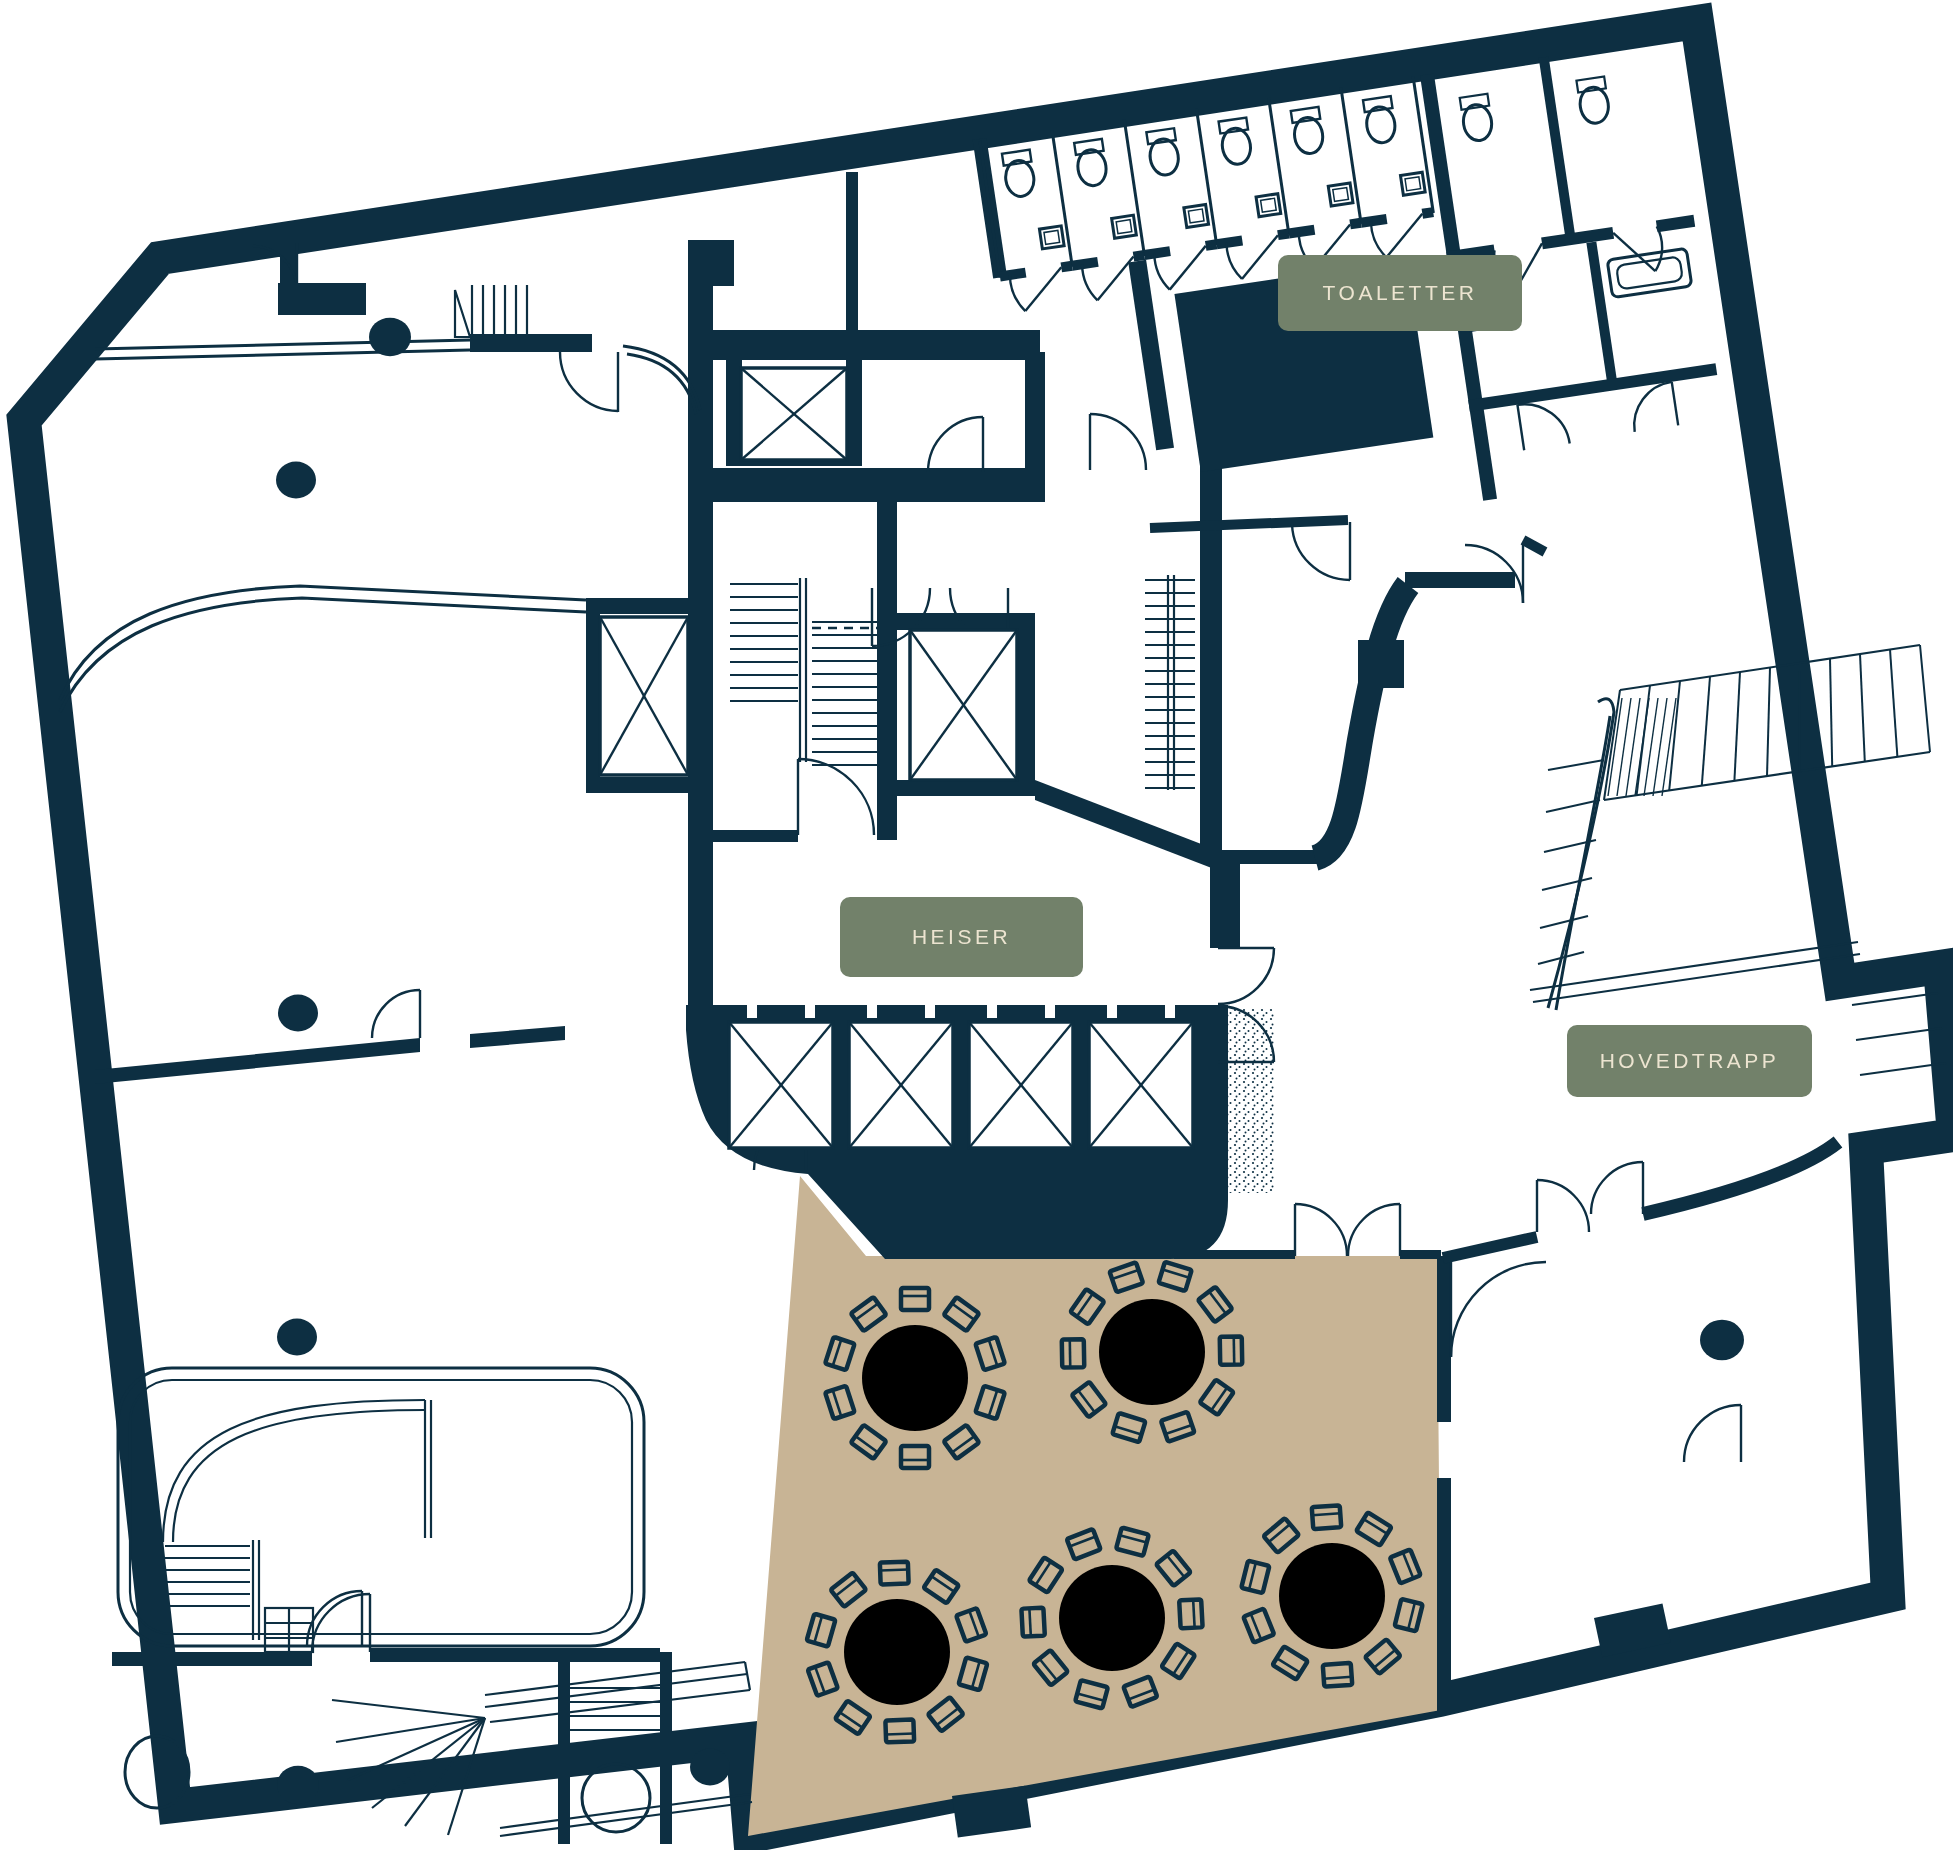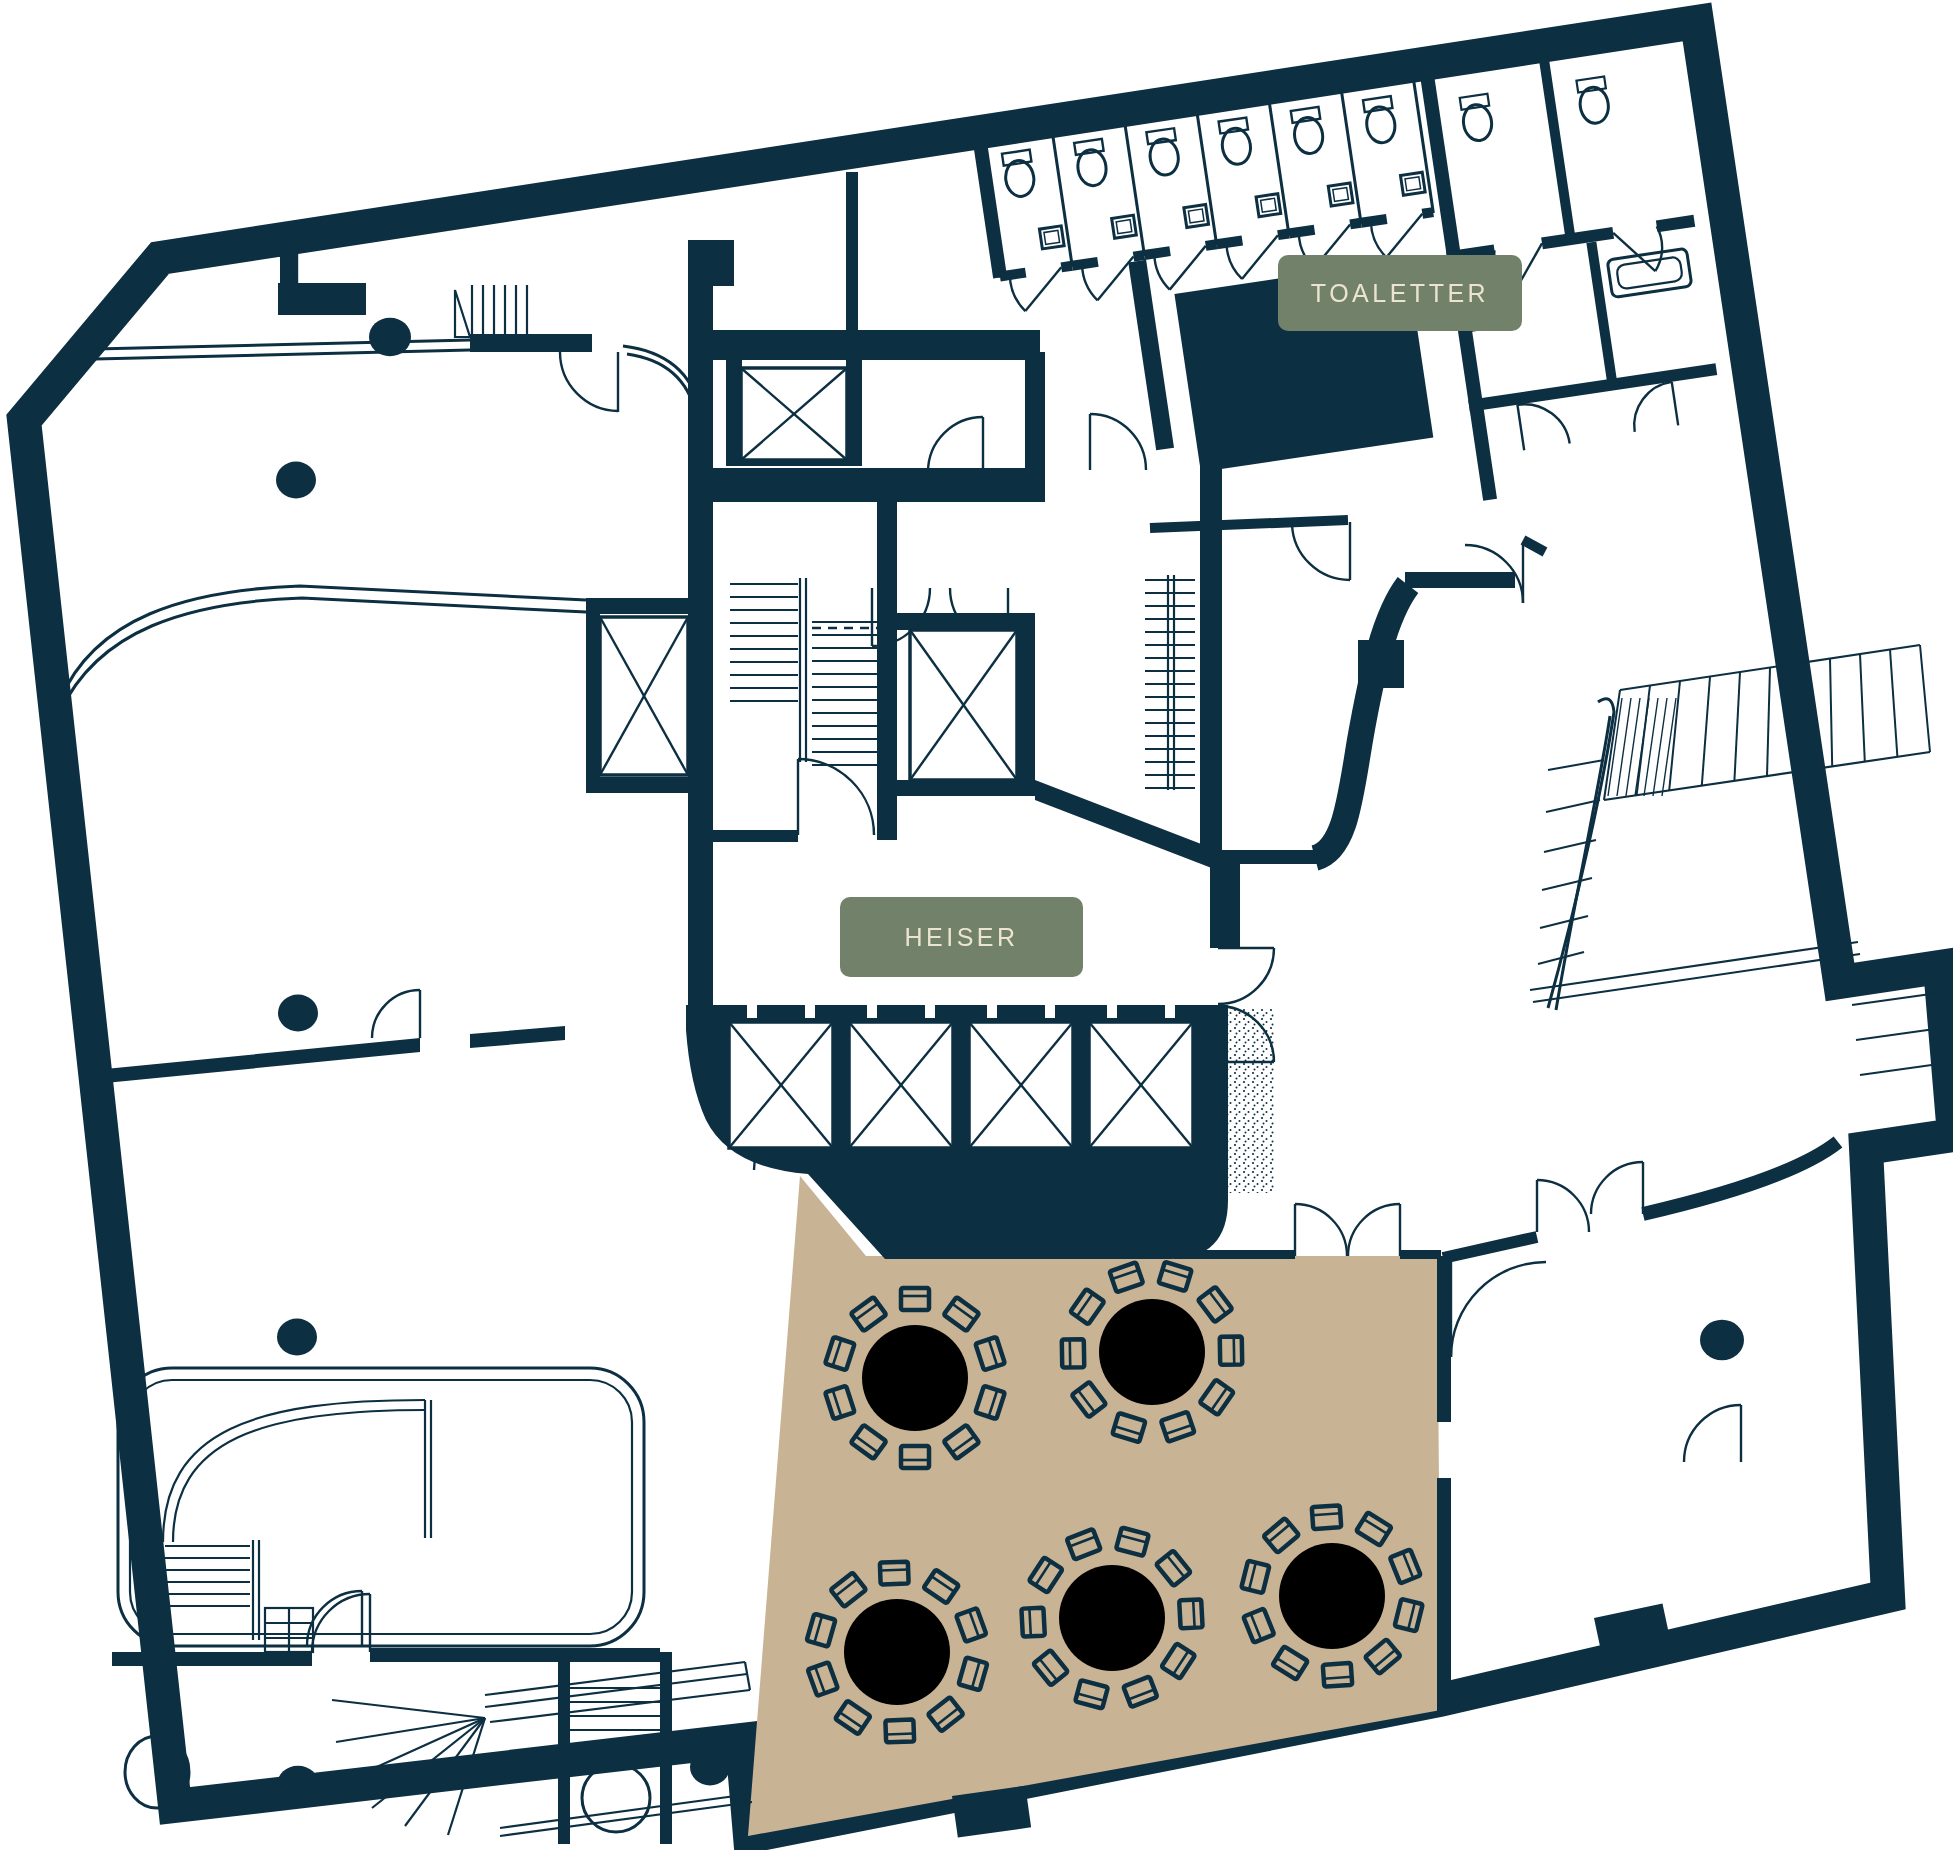--- a/index.html
+++ b/index.html
@@ -1,21 +1,21 @@
 <!DOCTYPE html>
 <html style="--badge-bg: #72816a; --badge-text: #ece4d0;"><head>
 <meta charset="utf-8">
 <style>
   html,body{margin:0;padding:0;background:#ffffff;}
   #stage{position:relative;width:1953px;height:1850px;background:#ffffff;overflow:hidden;
          font-family:"Liberation Sans", sans-serif;}
   #plan-svg{position:absolute;left:0;top:0;}
   .badge{position:absolute;display:flex;align-items:center;justify-content:center;
          border-radius:10px;color:var(--badge-text);background:var(--badge-bg);
-         font-size:25px;letter-spacing:3.5px;font-weight:400;}
+         font-size:21px;letter-spacing:3.5px;font-weight:400;}
   .thin{stroke:#0d2f42;stroke-width:3;fill:none;}
   .thin2{stroke:#0d2f42;stroke-width:2.2;fill:none;}
   .arc{stroke:#0d2f42;stroke-width:2.4;fill:none;}
   .wallseg{fill:#0d2f42;}
 </style>
 </head>
 <body>
 
 <div id="stage">
 <svg id="plan-svg" width="1953" height="1850" viewBox="0 0 1953 1850">
@@ -648,13 +648,14 @@
         <ellipse cx="298" cy="1013" rx="20" ry="18.400000000000002" fill="#0d2f42"></ellipse>
         <ellipse cx="297" cy="1337" rx="20" ry="18.400000000000002" fill="#0d2f42"></ellipse>
         <ellipse cx="298" cy="1785" rx="21" ry="19.32" fill="#0d2f42"></ellipse>
         <ellipse cx="710" cy="1767" rx="20" ry="18.400000000000002" fill="#0d2f42"></ellipse>
         <ellipse cx="1722" cy="1340" rx="22" ry="20.240000000000002" fill="#0d2f42"></ellipse>
       </g>
 </svg>
 
   <div class="badge" style="left:1278px;top:255px;width:244px;height:76px;">TOALETTER</div>
   <div class="badge" style="left:840px;top:897px;width:243px;height:80px;">HEISER</div>
+  <div class="badge" style="left:1567px;top:1025px;width:245px;height:72px;">HOVEDTRAPP</div>
 </div>
 
 </body></html>

